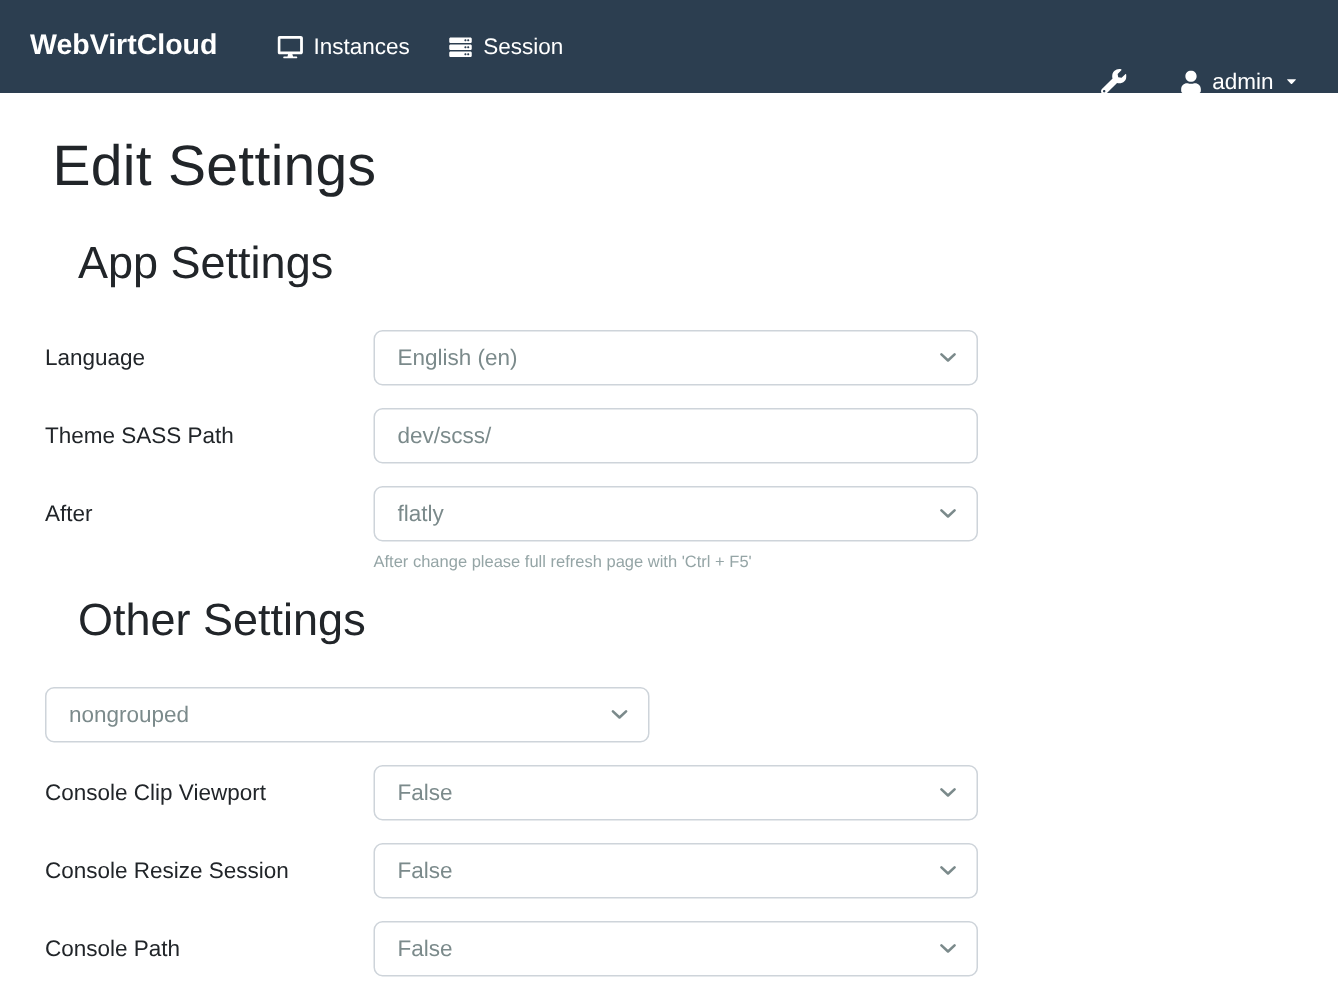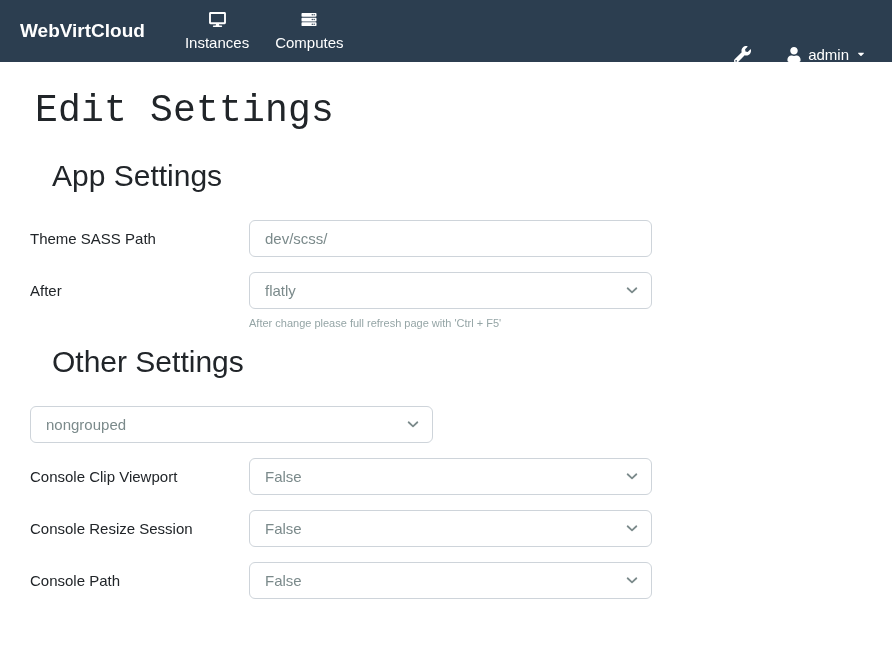--- a/index.html
+++ b/index.html
@@ -30,21 +30,20 @@
   .nav-items { display: flex; align-items: center; }
   .nav-item {
     display: flex;
     align-items: center;
     gap: 7px;
     font-size: 15px;
     color: #ffffff;
     margin-right: 26px;
     cursor: pointer;
     white-space: nowrap;
-    flex-direction: column;
   }
   .nav-item svg, .nav-right svg { display: block; fill: #ffffff; }
   .nav-right {
     margin-left: auto;
     display: flex;
     align-items: center;
     gap: 36px;
     margin-top: 46px;
   }
   .user-menu {
@@ -57,21 +56,20 @@
 
   
   .content { padding: 0 30px; }
   .page-title {
     font-size: 38px;
     font-weight: 500;
     line-height: 46px;
     color: #212529;
     margin: 26px 0 0 5px;
     letter-spacing: 0.2px;
-    font-family: Liberation Mono, monospace;
   }
   .section-title {
     font-size: 30px;
     font-weight: 500;
     line-height: 36px;
     color: #212529;
     margin: 24px 0 26px 22px;
   }
   .form-row + .section-title { margin-top: -4px; }
 
@@ -133,21 +131,21 @@
           </svg>
       </span>
       <span>Instances</span>
     </div>
     <div class="nav-item">
       <span>
         <svg width="16" height="15" viewBox="0 0 512 512">
             <path d="M480 160H32c-17.7 0-32-14.3-32-32V64c0-17.7 14.3-32 32-32h448c17.7 0 32 14.3 32 32v64c0 17.7-14.3 32-32 32zm-48-88c-13.3 0-24 10.7-24 24s10.7 24 24 24 24-10.7 24-24-10.7-24-24-24zm-64 0c-13.3 0-24 10.7-24 24s10.7 24 24 24 24-10.7 24-24-10.7-24-24-24zm112 248H32c-17.7 0-32-14.3-32-32v-64c0-17.7 14.3-32 32-32h448c17.7 0 32 14.3 32 32v64c0 17.7-14.3 32-32 32zm-48-88c-13.3 0-24 10.7-24 24s10.7 24 24 24 24-10.7 24-24-10.7-24-24-24zm-64 0c-13.3 0-24 10.7-24 24s10.7 24 24 24 24-10.7 24-24-10.7-24-24-24zm112 248H32c-17.7 0-32-14.3-32-32v-64c0-17.7 14.3-32 32-32h448c17.7 0 32 14.3 32 32v64c0 17.7-14.3 32-32 32zm-48-88c-13.3 0-24 10.7-24 24s10.7 24 24 24 24-10.7 24-24-10.7-24-24-24zm-64 0c-13.3 0-24 10.7-24 24s10.7 24 24 24 24-10.7 24-24-10.7-24-24-24z"></path>
           </svg>
       </span>
-      <span>Computes</span>
+      <span>Session</span>
     </div>
   </div>
 
   <div class="nav-right">
     <span>
       <svg width="17" height="17" viewBox="0 0 512 512">
           <path d="M507.73 109.1c-2.24-9.03-13.54-12.09-20.12-5.51l-74.36 74.36-67.88-11.31-11.31-67.88 74.36-74.36c6.62-6.62 3.43-17.9-5.66-20.16-47.38-11.74-99.55.91-136.58 37.93-39.64 39.64-50.55 97.1-34.05 147.2L18.74 402.76c-24.99 24.99-24.99 65.51 0 90.5 24.99 24.99 65.51 24.99 90.5 0l213.21-213.21c50.12 16.71 107.47 5.68 147.37-34.22 37.07-37.07 49.7-89.32 37.91-136.73zM64 472c-13.25 0-24-10.75-24-24 0-13.26 10.75-24 24-24s24 10.74 24 24c0 13.25-10.75 24-24 24z"></path>
         </svg>
     </span>
     <div class="user-menu">
@@ -164,20 +162,26 @@
       </span>
     </div>
   </div>
 </nav>
 
 <div class="content">
   <h1 class="page-title">Edit Settings</h1>
   <form id="settings-form">
       <div class="section-title">App Settings</div>
       <div class="form-row">
+        <label class="field-label">Language</label>
+        <div class="control-wrap"><select class="form-control"><option>English (en)</option></select><span class="chevron"><svg width="14" height="14" viewBox="0 0 16 16">
+              <path d="M3 6l5 4.6L13 6" fill="none" stroke="#7b8a8b" stroke-width="2" stroke-linecap="round" stroke-linejoin="round"></path>
+            </svg></span></div>
+      </div>
+      <div class="form-row">
         <label class="field-label">Theme SASS Path</label>
         <div class="control-wrap"><input type="text" class="form-control" value="dev/scss/" style=""></div>
       </div>
       <div class="form-row">
         <label class="field-label">After</label>
         <div class="control-wrap"><select class="form-control"><option>flatly</option></select><span class="chevron"><svg width="14" height="14" viewBox="0 0 16 16">
               <path d="M3 6l5 4.6L13 6" fill="none" stroke="#7b8a8b" stroke-width="2" stroke-linecap="round" stroke-linejoin="round"></path>
             </svg></span><div class="help-text">After change please full refresh page with 'Ctrl + F5'</div></div>
       </div>
       <div class="section-title">Other Settings</div>

